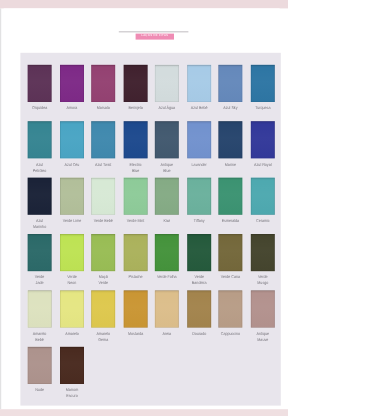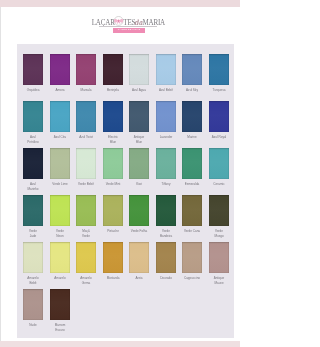--- a/index.html
+++ b/index.html
@@ -46,38 +46,20 @@
         background: linear-gradient(to bottom, rgba(0,0,0,0.035) 0%, rgba(0,0,0,0.0) 9%, rgba(255,255,255,0.018) 45%, rgba(0,0,0,0.012) 100%); }
   .lbl { margin-top:3px; font-size:3.5px; line-height:4.5px; color:#77757c; text-align:center; letter-spacing:-0.02px; transform:scaleX(0.88); }
 </style>
 </head>
 <body>
 
 <div class="page">
   <div class="topband"></div>
   <div class="leftedge"></div>
   <div class="sheet">
-    <div class="header">
-      <div class="logo">
-        <div class="wm">
-          <span>LAÇAR</span>
-          <svg class="bowmark" viewBox="0 0 40 40" preserveAspectRatio="none">
-            <circle cx="20" cy="20" r="18.2" fill="none" stroke="#a39da1" stroke-width="1.7"></circle>
-            <path d="M19.2 19.8 C13.4 13.2 6.6 10.6 3.2 13.4 C0.4 15.8 0.8 24 4 26.4 C7.6 29 14 25.8 19.2 19.8 Z" fill="#f2b7cf"></path>
-            <path d="M20.8 19.8 C26.6 13.2 33.4 10.6 36.8 13.4 C39.6 15.8 39.2 24 36 26.4 C32.4 29 26 25.8 20.8 19.8 Z" fill="#f2b7cf"></path>
-            <path d="M17.6 21.2 L12.6 30.6 Q11.6 32.8 14.4 31.4 L19 27.4 Z" fill="#eea7c4"></path>
-            <path d="M22.4 21.2 L27.4 30.6 Q28.4 32.8 25.6 31.4 L21 27.4 Z" fill="#eea7c4"></path>
-            <ellipse cx="20" cy="20" rx="3.4" ry="5.2" fill="#e688ae"></ellipse>
-          </svg>
-          <span>TES</span>
-          <span class="script">da</span>
-          <span>MARIA</span>
-        </div>
-      </div>
-    </div>
     <div class="panel">
       <div class="grid" id="grid">
           <div class="cell" style="left: 0px; top: 0px;">
             <div class="sw" style="background: rgb(93, 51, 87);"></div>
             <div class="lblwrap">
               <div class="lbl">
                 <div>Orquídea</div>
               </div>
             </div>
           </div>

